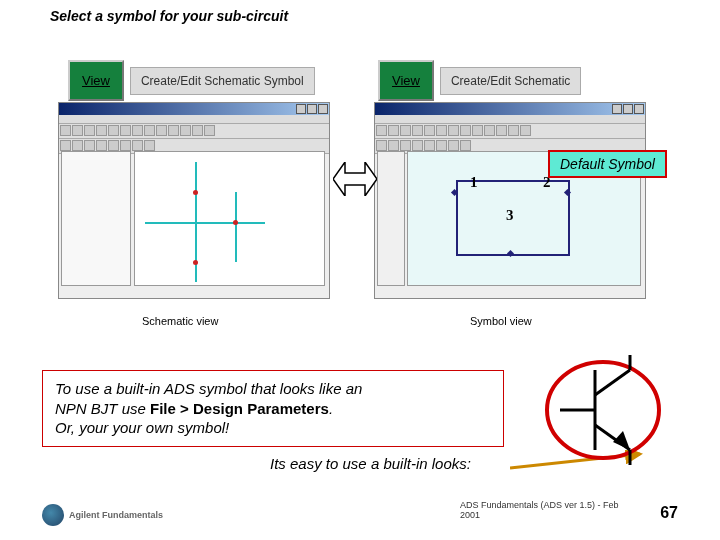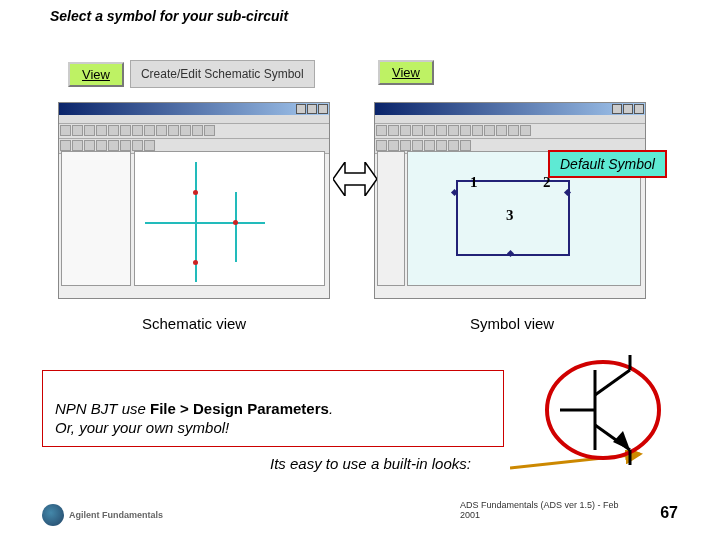--- a/index.html
+++ b/index.html
@@ -22,23 +22,23 @@
     color: #000;
   }
   .menu-pair {
     position: absolute;
     display: flex;
     align-items: center;
     gap: 6px;
   }
   .view-btn {
     display: inline-block;
-    background: #bef264;
+    background: #15803d;
     border: 2px outset #ccc;
-    padding: 3px 12px;
+    padding: 11px 12px;
     font-size: 13px;
     text-decoration: underline;
   }
   .menu-item {
     display: inline-block;
     background: #ddd;
     border: 1px solid #aaa;
     padding: 6px 10px;
     font-size: 12px;
     color: #333;
@@ -100,21 +100,21 @@
     border: 1px solid #999;
   }
   .side-strip {
     position: absolute;
     top: 48px; left: 2px; width: 26px; bottom: 12px;
     background: #f0f0f0;
     border: 1px solid #999;
   }
   .caption {
     position: absolute;
-    font-size: 15px;
+    font-size: 11px;
     color: #000;
   }
   .cap-left { top: 315px; left: 142px; }
   .cap-right { top: 315px; left: 470px; }
 
   .callout-box {
     position: absolute;
     top: 150px; left: 548px;
     background: #5eead4;
     border: 2px solid #d00000;
@@ -210,20 +210,21 @@
 
 <div class="title">Select a symbol for your sub-circuit</div>
 
 <div class="menu-pair menu-left">
   <span class="view-btn">View</span>
   <span class="menu-item">Create/Edit Schematic Symbol</span>
 </div>
 
 <div class="menu-pair menu-right">
   <span class="view-btn">View</span>
+  <span class="menu-item">Create/Edit Schematic</span>
 </div>
 
 <div class="app-window app-left">
   <div class="titlebar">
     <span></span>
     <span></span>
     <span></span>
   </div>
   <div class="menubar"></div>
   <div class="toolbar">
@@ -309,21 +310,21 @@
 <svg class="double-arrow" viewBox="0 0 44 34">
   <polygon points="0,17 12,0 12,11 32,11 32,0 44,17 32,34 32,23 12,23 12,34" fill="#fff" stroke="#000" stroke-width="1.5"></polygon>
 </svg>
 
 <div class="callout-box">Default Symbol</div>
 
 <div class="caption cap-left">Schematic view</div>
 <div class="caption cap-right">Symbol view</div>
 
 <div class="info-box">
-  <br>
+  <span>To use a built-in ADS symbol that looks like an</span><br>
   <span>NPN BJT use </span><span class="underline">File &gt; Design Parameters</span><span>.</span><br>
   <span>Or, your your own symbol!</span>
 </div>
 
 <div class="subtext">Its easy to use a built-in looks:</div>
 
 <svg class="circle-symbol" viewBox="0 0 120 110">
   <ellipse cx="58" cy="55" rx="56" ry="48" fill="none" stroke="#d00000" stroke-width="4"></ellipse>
   <line x1="50" y1="15" x2="50" y2="95" stroke="#000" stroke-width="3"></line>
   <line x1="50" y1="40" x2="85" y2="15" stroke="#000" stroke-width="3"></line>

